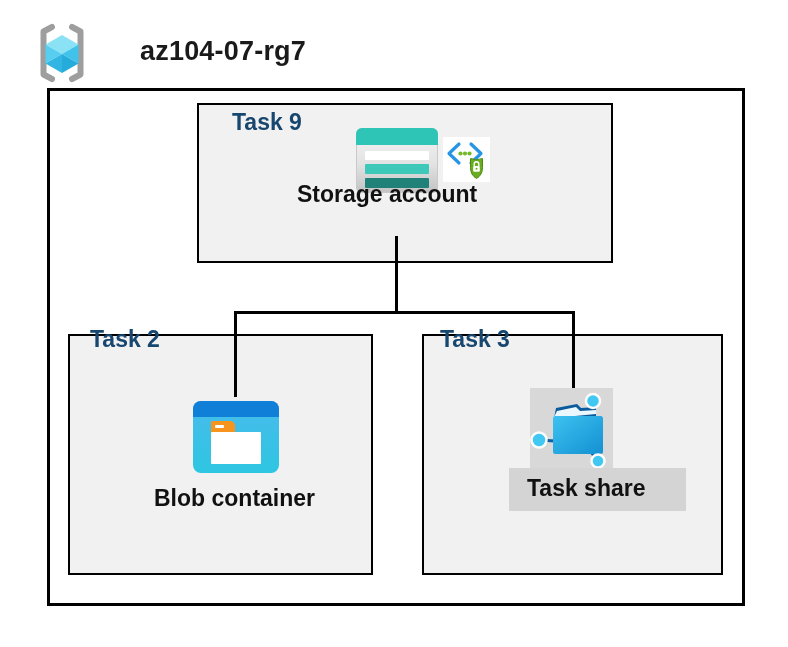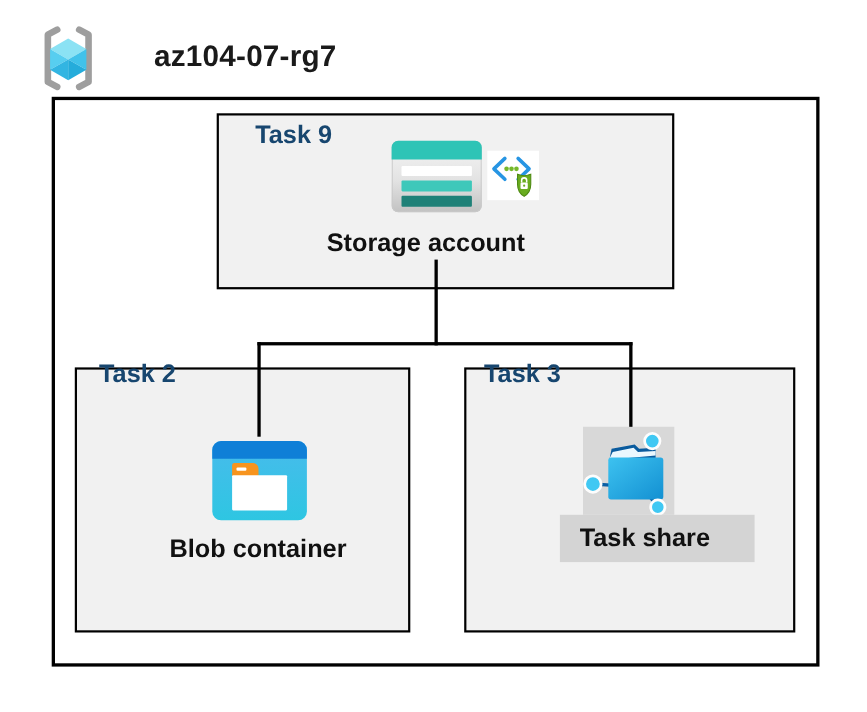--- a/index.html
+++ b/index.html
@@ -33,21 +33,21 @@
   .task-label {
     position: absolute; font-size: 23px; font-weight: 700; color: #17466F;
   }
   #task1-label { left: 232px; top: 109px; }
   #task2-label { left: 90px;  top: 326px; }
   #task3-label { left: 440px; top: 326px; text-align: center; }
   .resource-label {
     position: absolute; font-size: 23px; font-weight: 700; color: #111;
     white-space: nowrap;
   }
-  #storage-label { left: 297px; top: 207px; }
+  #storage-label { left: 297px; top: 181px; }
   #blob-label    { left: 154px; top: 485px; text-align: right; }
   #fileshare-label { left: 527px; top: 475px; }
   
   .line { position: absolute; background: #000; }
   #conn-v1 { left: 395px; top: 236px; width: 3px;  height: 78px; }
   #conn-h1 { left: 234px; top: 311px; width: 341px; height: 3px; }
   #conn-v2 { left: 234px; top: 311px; width: 3px;  height: 86px; }
   #conn-v3 { left: 572px; top: 311px; width: 3px;  height: 82px; }
   
   .storage-icon {

